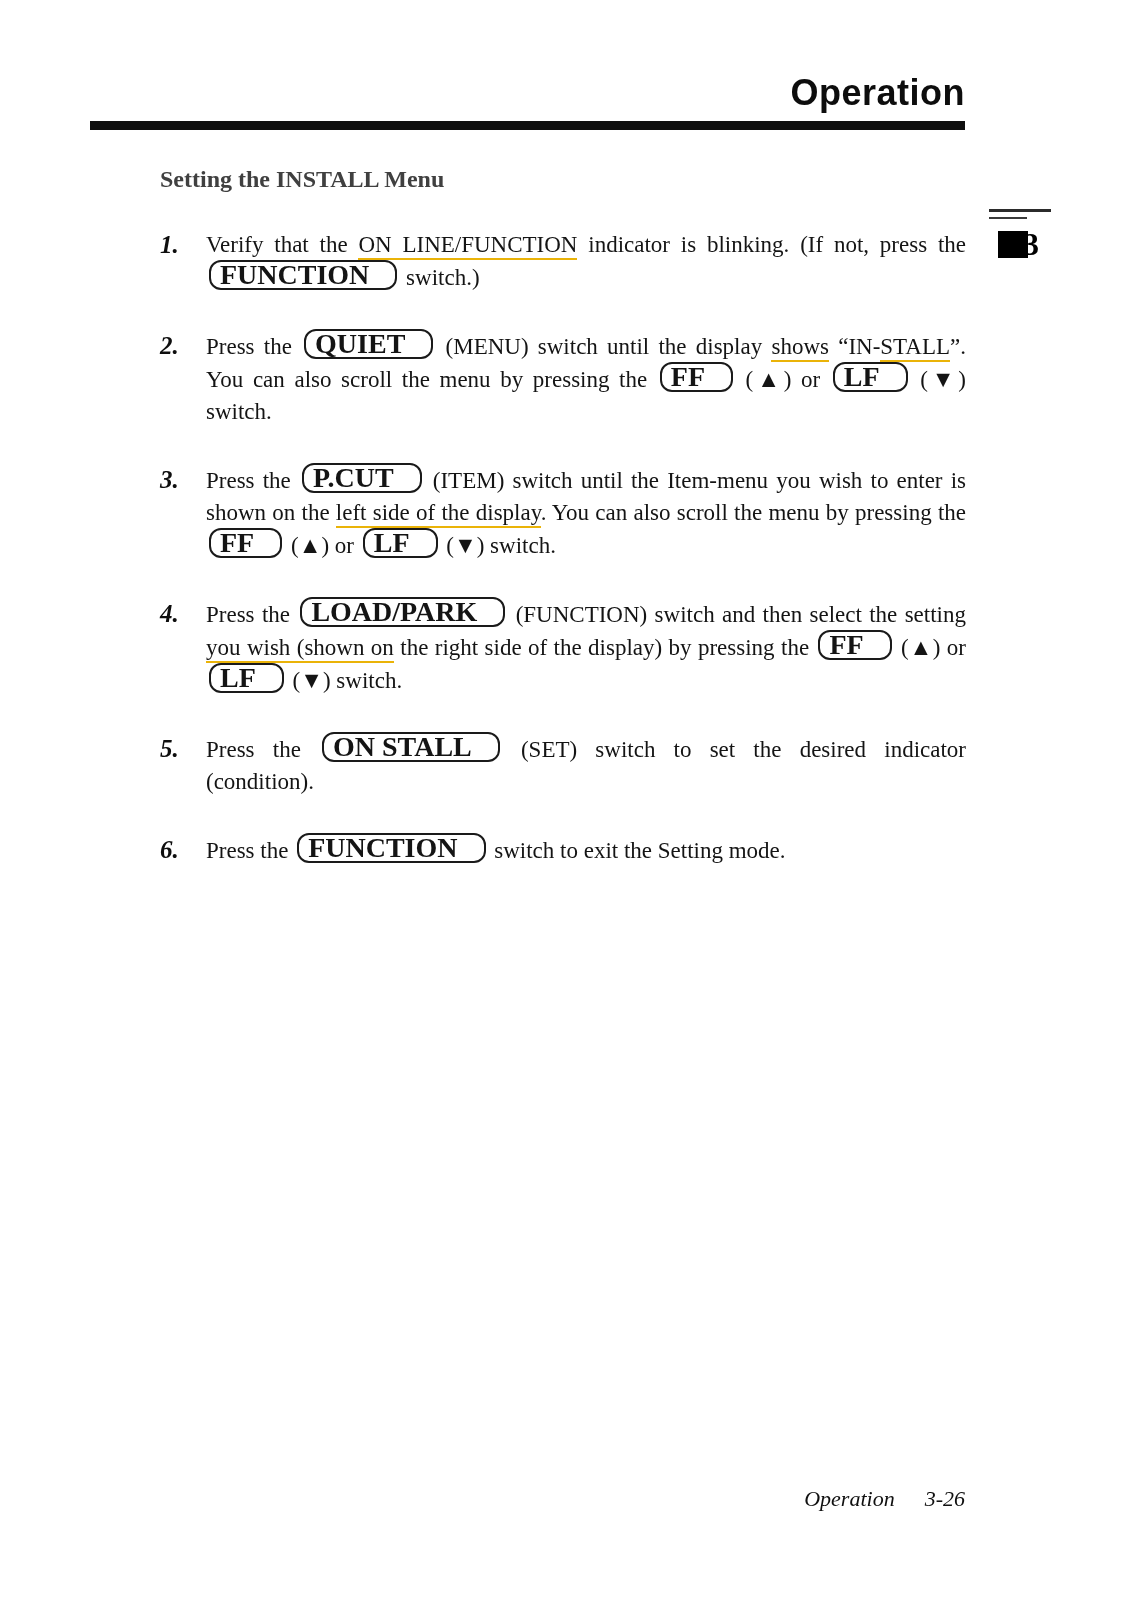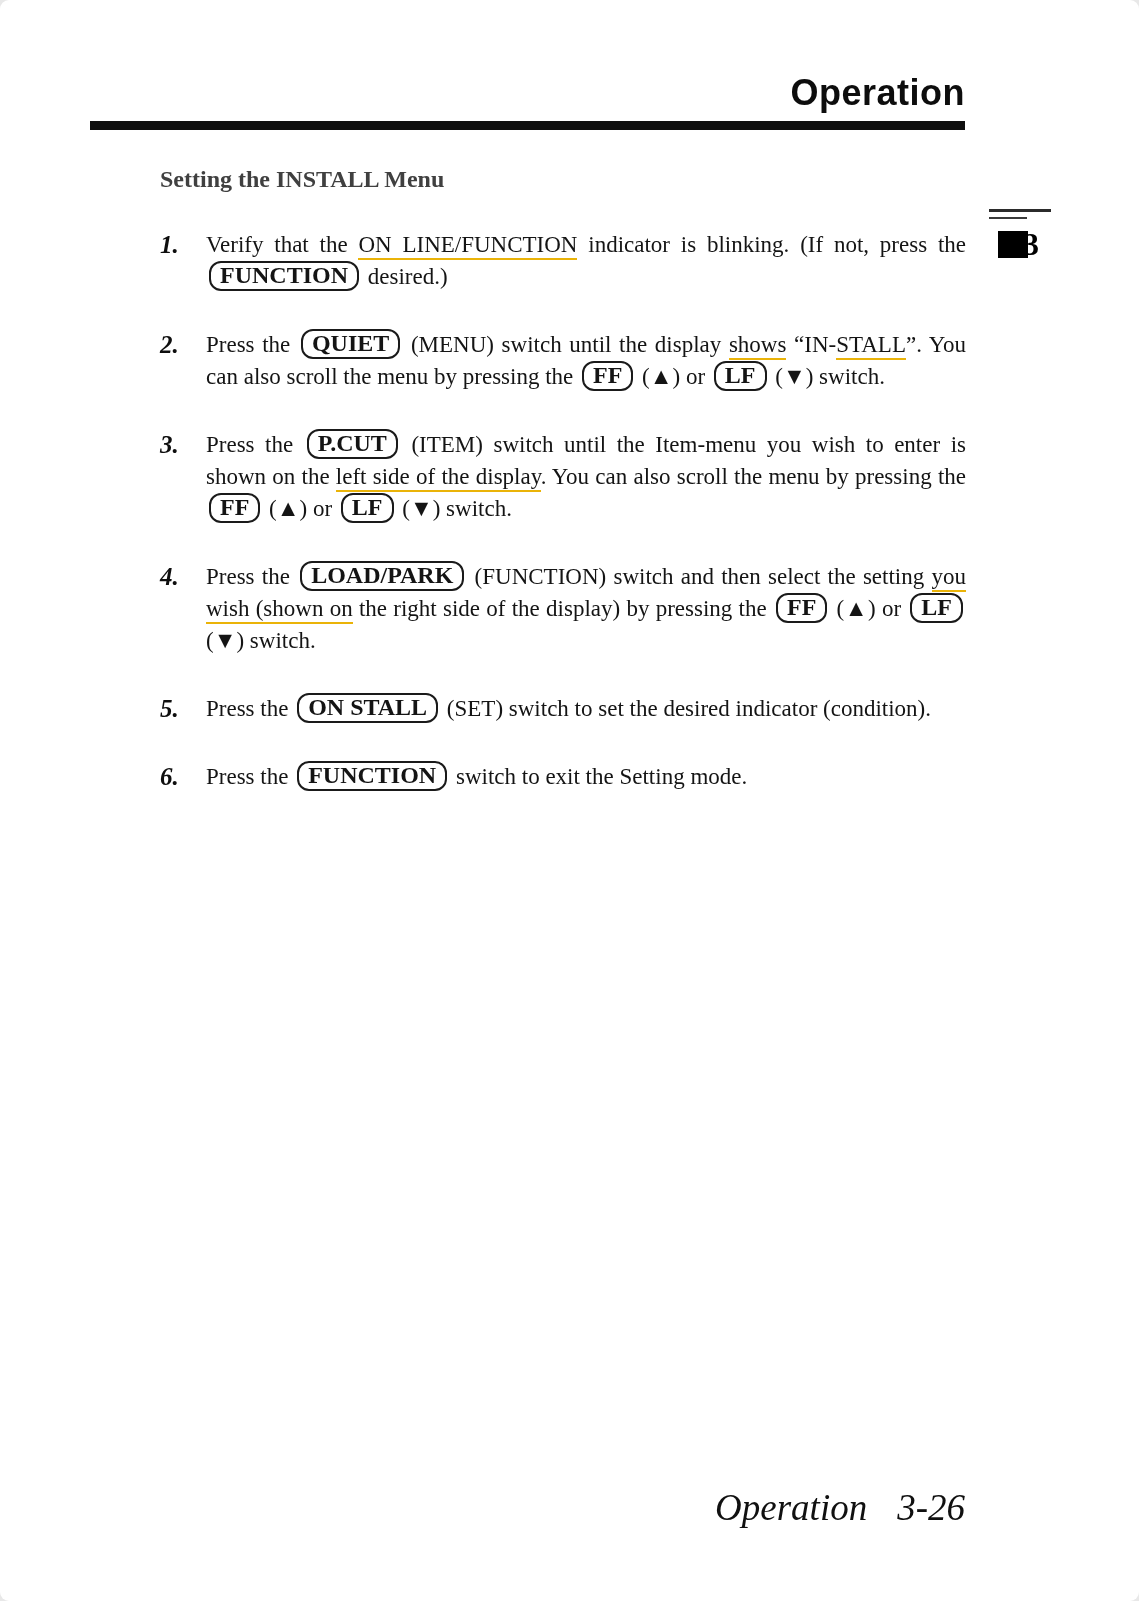--- a/index.html
+++ b/index.html
@@ -6,21 +6,20 @@
   html,body { background:#e8e8e8; }
   .page {
     position:relative;
     width:1139px;
     height:1601px;
     margin:0 auto;
     background:#ffffff;
     font-family:"Liberation Serif", serif;
     color:#111;
     overflow:hidden;
-    border-radius:9px;
   }
   .header-title {
     position:absolute;
     top:72px;
     right:174px;
     font-family:"Liberation Sans", sans-serif;
     font-weight:bold;
     font-size:36px;
     color:#0d0d0d;
     letter-spacing:0.5px;
@@ -96,40 +95,40 @@
     flex:1;
     font-size:23px;
     line-height:32px;
     text-align:justify;
     color:#141414;
   }
   .key-button {
     display:inline-block;
     border:2px solid #1a1a1a;
     border-radius:12px;
-    padding:0 9px 1px 9px;
+    padding:0 26px 1px 9px;
     margin:0 3px;
     font-weight:bold;
-    font-size:24px;
+    font-size:28px;
     line-height:25px;
     position:relative;
     top:-1px;
     white-space:nowrap;
     background:#fff;
   }
   .utext {
     border-bottom:2px solid #eab308;
     padding-bottom:1px;
   }
   .footer {
     position:absolute;
     top:1486px;
     right:174px;
     font-style:italic;
-    font-size:37px;
+    font-size:22px;
     color:#101010;
   }
   .footer-page { margin-left:30px; }
 </style>
 </head>
 <body>
 
 <div class="page">
 
   <div class="header-title">Operation</div>
@@ -143,21 +142,21 @@
     <span class="tab-block"></span>
     <span class="tab-number">3</span>
   </div>
 
   <div class="content">
     <div class="section-title">Setting the INSTALL Menu</div>
 
     <div>
         <div class="step">
           <div class="step-number">1.</div>
-          <div class="step-body"><span>Verify that the </span><span class="utext">ON LINE/FUNCTION</span><span> indicator is blinking. (If not, press the </span><span class="key-button">FUNCTION</span><span> desired.)</span></div>
+          <div class="step-body"><span>Verify that the </span><span class="utext">ON LINE/FUNCTION</span><span> indicator is blinking. (If not, press the </span><span class="key-button">FUNCTION</span><span> switch.)</span></div>
         </div>
         <div class="step">
           <div class="step-number">2.</div>
           <div class="step-body"><span>Press the </span><span class="key-button">QUIET</span><span> (MENU) switch until the display </span><span class="utext">shows</span><span> “IN-</span><span class="utext">STALL</span><span>”. You can also scroll the menu by pressing the </span><span class="key-button">FF</span><span> (▲) or </span><span class="key-button">LF</span><span> (▼) switch.</span></div>
         </div>
         <div class="step">
           <div class="step-number">3.</div>
           <div class="step-body"><span>Press the </span><span class="key-button">P.CUT</span><span> (ITEM) switch until the Item-menu you wish to enter is shown on the </span><span class="utext">left side of the display</span><span>. You can also scroll the menu by pressing the </span><span class="key-button">FF</span><span> (▲) or </span><span class="key-button">LF</span><span> (▼) switch.</span></div>
         </div>
         <div class="step">

